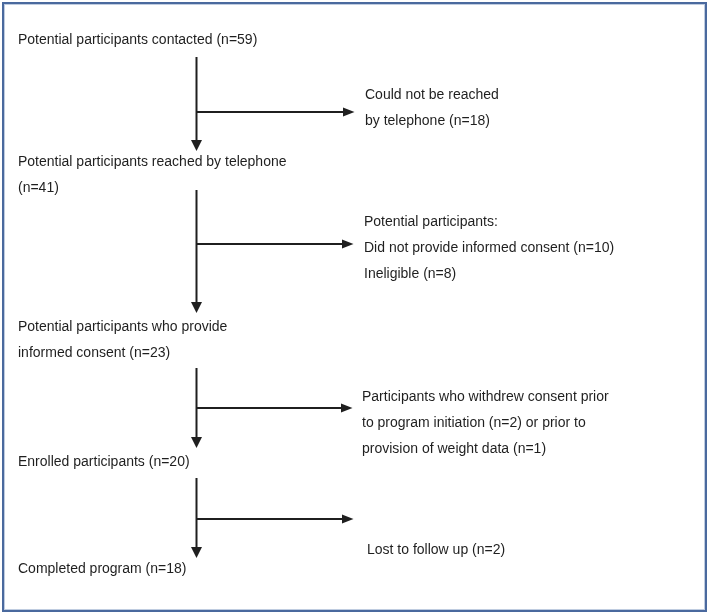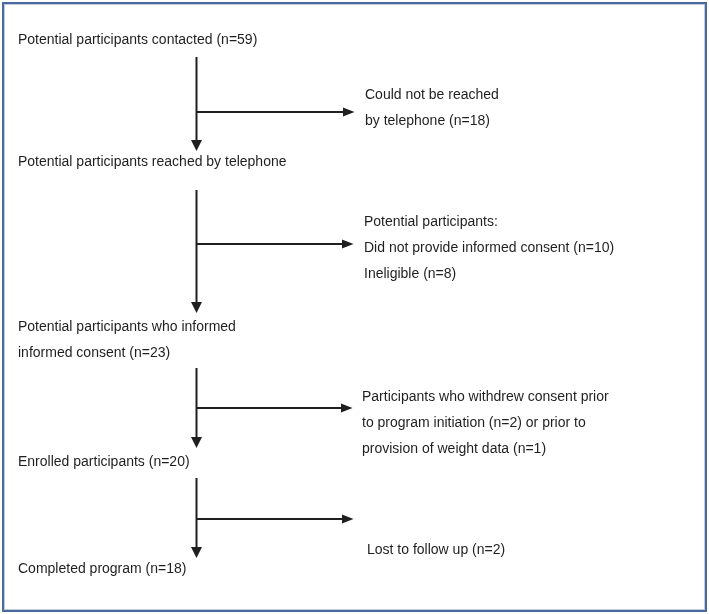--- a/index.html
+++ b/index.html
@@ -100,24 +100,25 @@
       <polygon points="342,514.5 342,523.5 353.5,519"></polygon>
     </g>
   </svg>
 
   <div class="node" style="left:18px; top:26px;">
     <div>Potential participants contacted (n=59)</div>
   </div>
 
   <div class="node" style="left:18px; top:148px;">
     <div>Potential participants reached by telephone</div>
+    <div>(n=41)</div>
   </div>
 
   <div class="node" style="left:18px; top:313px;">
-    <div>Potential participants who informed</div>
+    <div>Potential participants who provide</div>
     <div>informed consent (n=23)</div>
   </div>
 
   <div class="node" style="left:18px; top:448px;">
     <div>Enrolled participants (n=20)</div>
   </div>
 
   <div class="node" style="left:18px; top:555px;">
     <div>Completed program (n=18)</div>
   </div>

